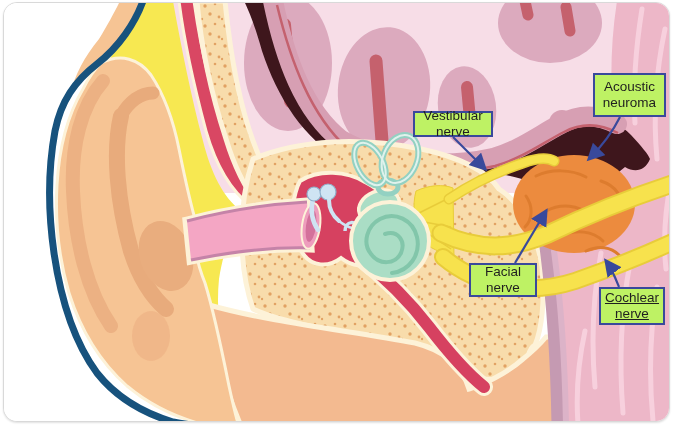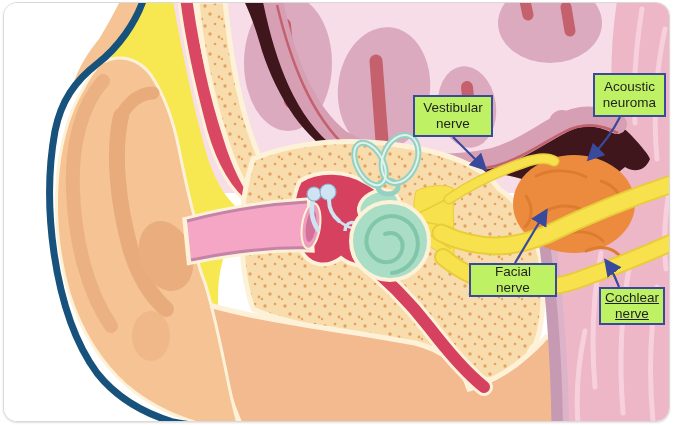--- a/index.html
+++ b/index.html
@@ -11,23 +11,23 @@
     box-shadow:0 1px 2px rgba(0,0,0,.12);
   }
   .card svg{position:absolute;left:-3px;top:-2px;}
   .callout{
     position:absolute;box-sizing:border-box;
     background:#bef264;border:2.5px solid #39499b;
     color:#1f1f1f;font-size:13.5px;line-height:1.2;font-weight:500;
     display:flex;align-items:center;justify-content:center;
     text-align:center;white-space:pre-line;
   }
-  #lbl-vestibular{left:409px;top:92px;width:80px;height:42px;}
+  #lbl-vestibular{left:409px;top:108px;width:80px;height:26px;}
   #lbl-acoustic{left:589px;top:70px;width:73px;height:44px;}
-  #lbl-facial{left:465px;top:260px;width:88px;height:34px;}
+  #lbl-facial{left:465px;top:260px;width:68px;height:34px;}
   #lbl-cochlear{left:595px;top:284px;width:66px;height:38px;text-decoration:underline;}
 </style>
 </head>
 <body>
 
 <div class="card">
 
 <svg width="673" height="425" viewBox="0 0 673 425">
   <defs>
     <pattern id="bonep" width="20" height="20" patternUnits="userSpaceOnUse">

